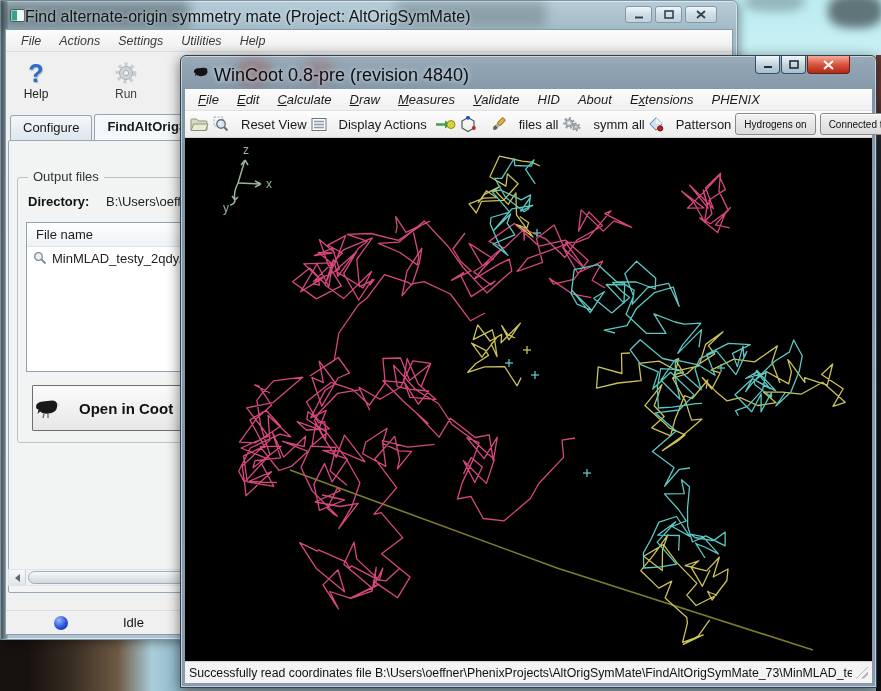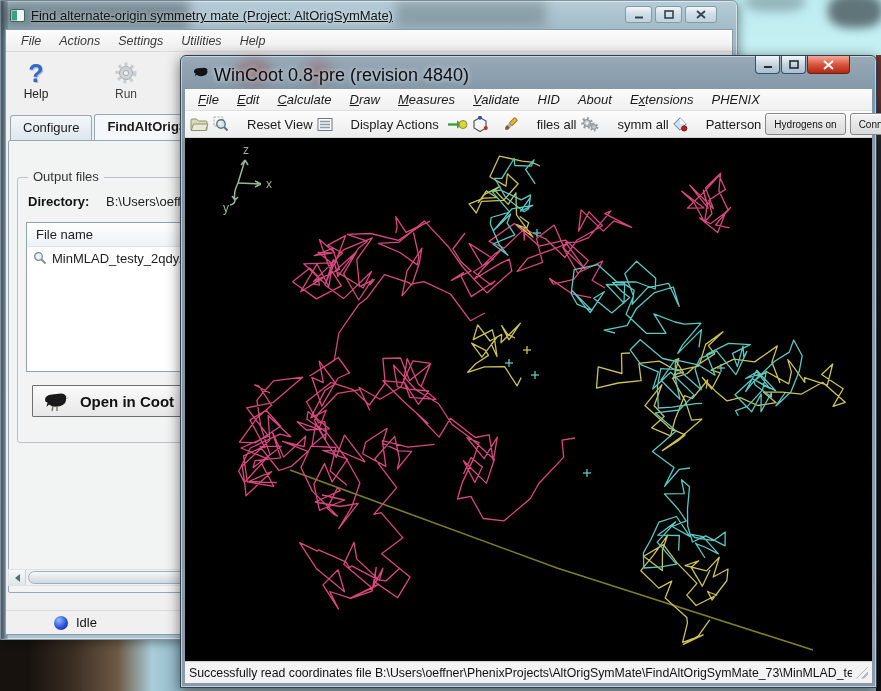--- a/index.html
+++ b/index.html
@@ -17,21 +17,21 @@
   .bl-photo2 { left:0; top:636px; width:183px; height:55px;
               background:linear-gradient(90deg,#17120e 0 28px,#392d22 72px,#6e5a44 118px,#a9cdd9 152px,#8fb6c6 183px); }
 
   
   #pw { left:0; top:0; width:738px; height:640px; border-radius:0 6px 6px 0;
         background:linear-gradient(180deg,#b6ccd7,#a2bac7 30px,#aec3cf);
         border:1px solid #7e96a4; box-shadow:inset 0 0 0 1px rgba(255,255,255,.55), 2px 3px 10px rgba(0,0,0,.35); }
   .pw-blob { filter:blur(6px); background:rgba(52,64,68,.45); }
   #pw .dark-edge { left:0; top:0; bottom:0; width:7px;
         background:linear-gradient(90deg,rgba(28,38,44,.75),rgba(28,38,44,.15)); }
-  .pw-title { left:30px; top:7px; font-size:13px; color:#10161a; text-shadow:0 0 4px rgba(255,255,255,.8); white-space:nowrap;text-decoration:underline; }
+  .pw-title { left:24px; top:7px; font-size:16px; color:#10161a; text-shadow:0 0 4px rgba(255,255,255,.8); white-space:nowrap; }
   .pw-btns { top:5px; right:20px; display:flex; gap:3px; }
   .cap-btn { width:27px; height:17px; border:1px solid #8399a6; border-radius:3px;
              background:linear-gradient(180deg,#f0f6fa,#cfdde5 50%,#c2d2dc);
              display:flex; align-items:center; justify-content:center; }
   .pw-client { left:4px; top:28px; right:4px; bottom:4px; background:#f0f0f0; border:1px solid #879caa; }
 
   .pw-menubar { left:0; top:0; right:0; height:22px; background:linear-gradient(180deg,#fcfcfc,#eeeeee); border-bottom:1px solid #dcdcdc; display:flex; align-items:center; padding-left:6px; }
   .pw-menu-item, .wc-menu-item { font-size:12.5px; color:#3a3a3a; padding:2px 9px;font-style:italic; }
   .wc-menu-item { color:#1a1a1a; font-size:13px; padding:2px 9px; }
 
@@ -47,50 +47,50 @@
   .pw-panel { left:2px; top:110px; right:2px; bottom:41px; border:1px solid #95a8b4; background:#f2f3f3; border-radius:2px; }
   .pw-subtabs { left:8px; top:5px; display:flex; gap:2px; }
   .subtab { font-size:13px; padding:3px 11px 4px; }
   .groupbox { left:8px; top:36px; width:382px; height:266px; border:1px solid #b7c3ca; border-radius:3px; }
   .gb-legend { top:-9px; left:10px; background:#f2f3f3; padding:0 5px; font-size:13px; color:#333; }
   .dir-label { left:10px; top:16px; font-size:13px; font-weight:bold; color:#111; }
   .dir-value { left:88px; top:16px; font-size:13px; color:#222; white-space:nowrap; }
   .filelist { left:8px; top:44px; width:360px; height:150px; background:#fff; border:1px solid #8fa4b0; overflow:hidden; }
   .fl-header { height:24px; background:linear-gradient(180deg,#fdfefe,#eef3f7); border-bottom:1px solid #dde4e9; display:flex; align-items:center; padding-left:9px; font-size:13px; color:#222; }
   .fl-row { height:22px; display:flex; align-items:center; gap:5px; padding-left:6px; font-size:13px; color:#222; white-space:nowrap; }
-  .coot-btn { left:14px; top:207px; width:152px; height:32px; border:1px solid #6f6f6f; border-radius:1px;
-              background:linear-gradient(180deg,#fbfbfb,#e7e7e7); display:flex; align-items:center; justify-content:center; gap:10px; }
+  .coot-btn { left:14px; top:207px; width:152px; height:46px; border:1px solid #6f6f6f; border-radius:1px;
+              background:linear-gradient(180deg,#fbfbfb,#e7e7e7); display:flex; align-items:center; justify-content:flex-start; gap:18px; }
   .coot-btn .lbl { font-size:15px; font-weight:bold; color:#111; }
 
   .pw-hscroll { left:2px; top:539px; right:2px; height:17px; background:#f0f1f2; border:1px solid #dfe3e6; display:flex; }
   .hs-arrow { width:17px; height:15px; background:linear-gradient(180deg,#f6f8f9,#dfe6ea); border-right:1px solid #c9d2d8; display:flex; align-items:center; justify-content:center; }
   .hs-arrow .tri { width:0; height:0; border-top:4px solid transparent; border-bottom:4px solid transparent; border-right:5px solid #5a6b76; }
   .hs-thumb { margin-left:2px; flex:1; height:13px; margin-top:1px; border:1px solid #9fb0ba; border-radius:7px;
               background:linear-gradient(180deg,#f5f8fa,#cfd9df); }
   .pw-status { left:0; bottom:0; right:0; height:24px; border-top:1px solid #d9dde0; background:#f0f0f0;
                display:flex; align-items:center; padding-left:48px; gap:8px; }
   .idle-dot { width:14px; height:14px; border-radius:50%;
               background:radial-gradient(circle at 35% 30%, #93bbff, #2a52d8 55%, #13277c); }
-  .pw-status .lbl { font-size:13px; color:#111; }
+  .pw-status .lbl { font-size:13px; color:#111;margin-left:47px; }
 
   
   #wc { left:180px; top:55px; width:697px; height:633px; border-radius:6px 6px 0 0;
         background:linear-gradient(180deg,#99aab8,#8095a6 40px,#8a9cab);
         border:1px solid #2e4154; box-shadow:inset 0 0 0 1px rgba(255,255,255,.5), 0 3px 14px rgba(0,0,0,.55); }
   .wc-blob { filter:blur(6px); background:rgba(150,45,35,.32); border-radius:50%; }
   .wc-title { left:33px; top:9px; font-size:18px; color:#0b0f13; text-shadow:0 0 5px rgba(255,255,255,.85); white-space:nowrap; }
   .wc-btns { top:0; right:26px; display:flex; gap:1px; }
   .wc-btn { width:25px; height:18px; border:1px solid #35506a; border-top:none; border-radius:0 0 4px 4px;
             background:linear-gradient(180deg,#f2f7fa,#c2d1dc 55%,#aabfcc); display:flex; align-items:center; justify-content:center; }
   .wc-btn.close { width:43px; background:linear-gradient(180deg,#f6a997,#da5540 50%,#ad2a15); border-color:#6e1f10; }
   .wc-client { left:4px; top:33px; right:4px; bottom:4px; background:#f0f0f0; }
   .wc-menubar { left:0; top:0; right:0; height:22px; background:linear-gradient(180deg,#fbfbfb,#f0f0f0); border-bottom:1px solid #e0e0e0; display:flex; align-items:center; padding-left:4px; }
   .wc-toolbar { left:0; top:22px; right:0; height:27px; background:linear-gradient(180deg,#fdfdfd,#ececec); border-bottom:1px solid #d4d4d4;
                 display:flex; align-items:center; gap:4px; padding:0 5px; }
-  .tb-group { display:flex; align-items:center; gap:18px; }
+  .tb-group { display:flex; align-items:center; gap:12px; }
   .tb-label { font-size:13px; color:#1a1a1a; white-space:nowrap; }
   .tb-sep { width:1px; height:18px; background:#c6c6c6; margin:0 3px; }
   .tb-toggle { height:22px; padding:0 8px; border:1px solid #898989; border-radius:3px;
                background:linear-gradient(180deg,#f3f3f3,#dadada); box-shadow:inset 0 1px 0 #fff;
                font-size:10px; color:#111; display:flex; align-items:center; white-space:nowrap; }
   #viewport { left:0; top:49px; right:0; bottom:22px; background:#000; }
   .wc-status { left:0; bottom:0; right:0; height:22px; background:#f3f3f3; border-top:1px solid #cfcfcf;
                display:flex; align-items:center; padding:0 4px; }
   .wc-status .txt { font-size:12.3px; color:#111; white-space:nowrap; overflow:hidden; flex:1; }
   .grip { width:12px; height:12px; margin-left:4px;

